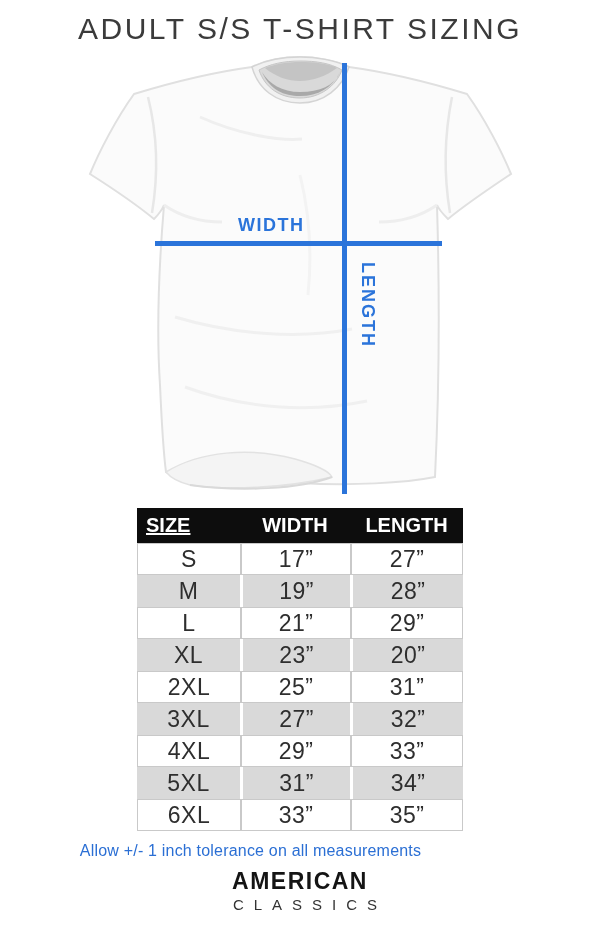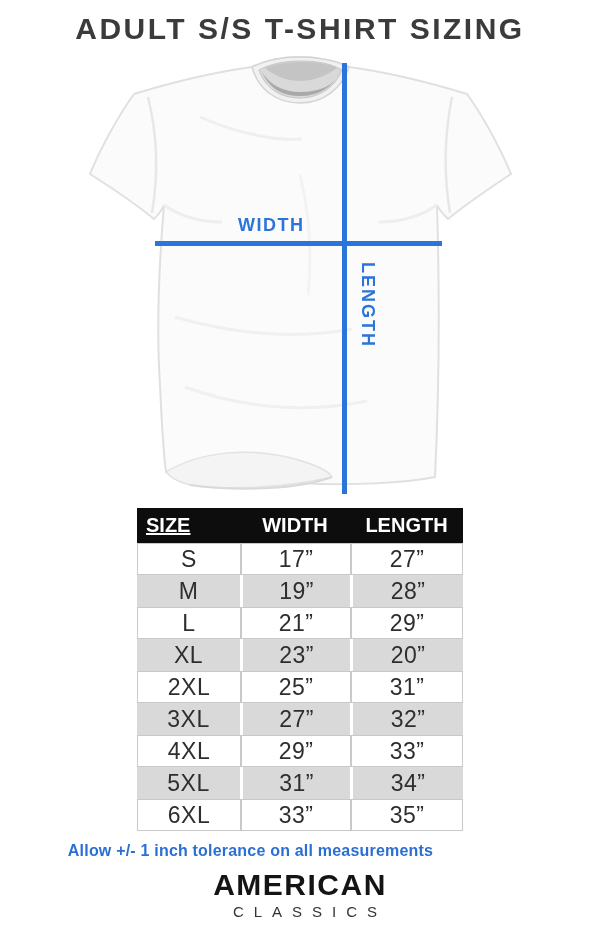--- a/index.html
+++ b/index.html
@@ -1,21 +1,21 @@
 <!DOCTYPE html>
 <html><head>
 <meta charset="utf-8">
 <style>
   * { margin:0; padding:0; box-sizing:border-box; }
   body { background:#fff; font-family:"Liberation Sans", sans-serif; }
   .canvas { position:relative; width:600px; height:943px; background:#ffffff; overflow:hidden; }
 
   .page-title {
     position:absolute; top:12px; left:0; width:600px;
-    text-align:center; font-size:30px; font-weight:700;
+    text-align:center; font-size:30px; font-weight:400;
     letter-spacing:2.5px; color:#3b3b3b; white-space:nowrap;
   }
 
   .shirt-svg { position:absolute; left:0; top:55px; width:600px; height:450px; }
 
   .measure-line { position:absolute; background:#2b74da; }
   .measure-h { left:155px; top:241px; width:287px; height:5px; }
   .measure-v { left:342px; top:63px;  width:5px;  height:431px; }
 
   .measure-label {
@@ -43,26 +43,26 @@
   }
   .size-chart tr.row-white td { background:#ffffff; border-top:1px solid #c9c9c9; border-bottom:1px solid #c9c9c9; }
   .size-chart tr.row-white td:first-child { border-left:1px solid #c9c9c9; }
   .size-chart tr.row-white td:last-child  { border-right:1px solid #c9c9c9; }
   .size-chart tr.row-white td + td { border-left:2px solid #c9c9c9;margin-left:44px; }
   .size-chart tr.row-gray td { background:#d9d9d9; }
   .size-chart tr.row-gray td + td { border-left:3px solid #ffffff; }
 
   .tolerance-note {
     position:absolute; top:842px; left:0; width:501px; text-align:center;
-    color:#2b6fd4; font-weight:700; font-size:16px; letter-spacing:0.2px;
+    color:#2b6fd4; font-weight:400; font-size:16px; letter-spacing:0.2px;
   }
 
   .brand-logo { position:absolute; top:870px; left:0; width:600px; text-align:center; }
   .logo-primary {
-    font-size:30px; font-weight:700; letter-spacing:1.5px; color:#141414; line-height:1.0;
+    font-size:23px; font-weight:700; letter-spacing:1.5px; color:#141414; line-height:1.0;
   }
   .logo-secondary {
     margin-top:3px; font-size:15px; font-weight:400; letter-spacing:10px;
     color:#333333; padding-left:20px; 
   }
 </style>
 </head>
 <body>
 
 <div class="canvas">

